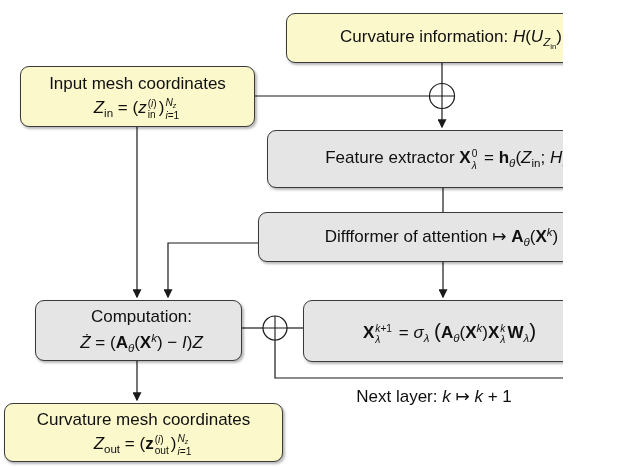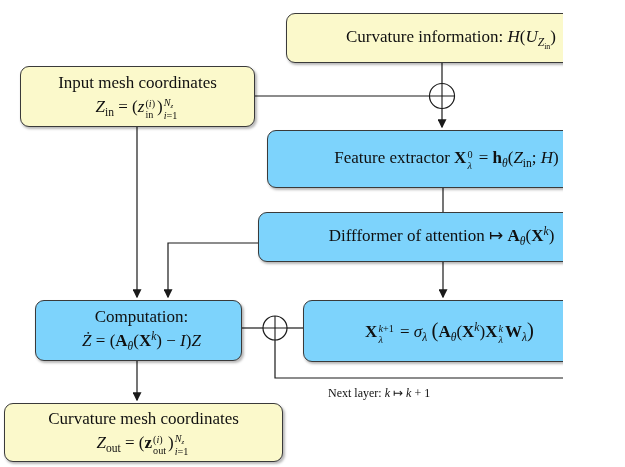--- a/index.html
+++ b/index.html
@@ -1,31 +1,31 @@
 <!DOCTYPE html>
 <html><head>
 <meta charset="utf-8">
 <style>
   html,body{margin:0;padding:0;background:#ffffff;}
   .canvas{
     position:relative;width:563px;height:467px;background:#ffffff;overflow:hidden;
-    font-family:Liberation Serif, serif;color:#101010;
+    font-family:Liberation Sans, sans-serif;color:#101010;
   }
   svg.edges{position:absolute;left:0;top:0;width:625px;height:467px;}
   .box{
     position:absolute;box-sizing:border-box;
     border:1.4px solid #3a3a3a;border-radius:9px;
     display:flex;flex-direction:column;align-items:center;justify-content:center;
     text-align:center;font-size:17px;line-height:1.42;
     box-shadow:1.5px 2px 2.5px rgba(0,0,0,0.28);
   }
   .yellow{background:#fbf9cb;}
-  .purple{background:#7dd3fc;padding-left:6px;}
+  .purple{background:#e5e5e5;padding-left:6px;}
   .fline{white-space:nowrap;}
-  .loop-label{position:absolute;font-size:12px;white-space:nowrap;}
+  .loop-label{position:absolute;font-size:17px;text-align:center;white-space:nowrap;}
   
   .tk-n{font-style:normal;}
   .tk-i,.tk-cal{font-style:italic;}
   .tk-b{font-weight:700;font-style:normal;}
   .tk-bg{font-size:1.22em;}
   .sub,.sup{font-size:0.68em;}
   .sub{vertical-align:-0.34em;}
   .sup{vertical-align:0.5em;}
   .stk{
     display:inline-flex;flex-direction:column;align-items:flex-start;

